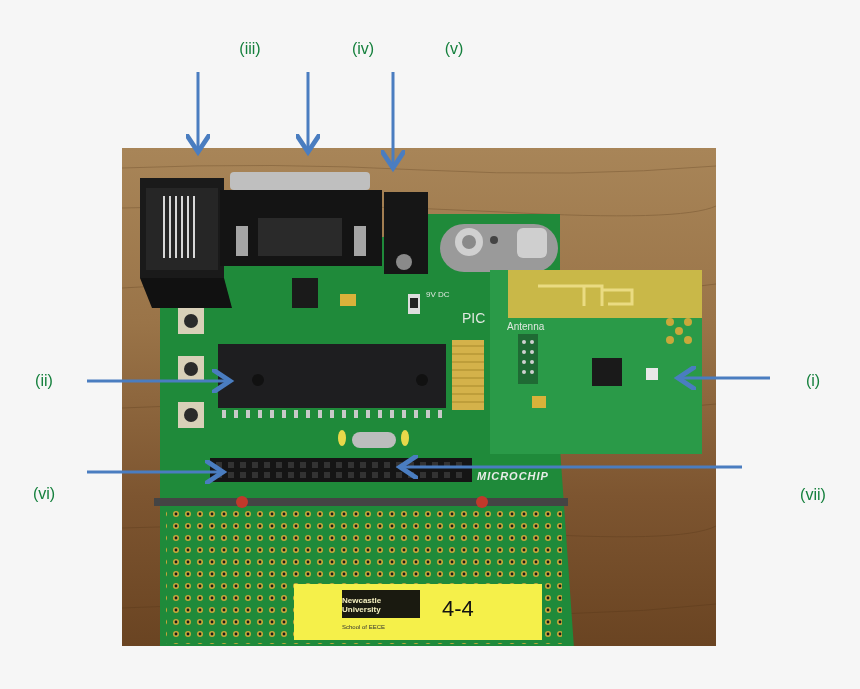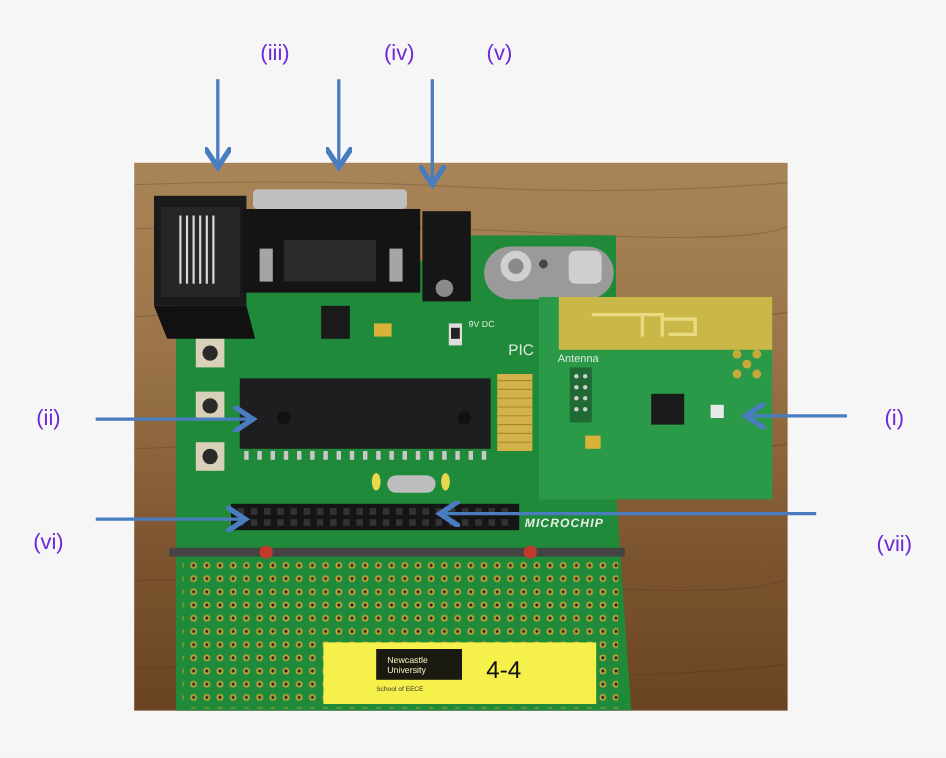--- a/index.html
+++ b/index.html
@@ -1,18 +1,18 @@
 <!DOCTYPE html>
 <html><head>
 <meta charset="utf-8">
 <style>
   html, body { margin:0; padding:0; }
   body { width:860px; height:689px; background:#f6f6f6; position:relative; overflow:hidden;
          font-family:"Liberation Sans", sans-serif; }
-  .label { position:absolute; font-size:20px; color:#6d28d9; transform:translate(-50%,-50%); white-space:nowrap; }
+  .label { position:absolute; font-size:16px; color:#15803d; transform:translate(-50%,-50%); white-space:nowrap; }
   svg.overlay { position:absolute; left:0; top:0; }
   .photo { position:absolute; left:122px; top:148px; width:594px; height:498px; overflow:hidden;
            background:linear-gradient(180deg,#a88558 0%,#9a7448 35%,#7d5530 70%,#6a4422 100%); }
 </style>
 </head>
 <body>
 
 <div class="photo">
   <svg width="594" height="498" viewBox="0 0 594 498">
 
@@ -214,21 +214,21 @@
         <circle cx="557" cy="183" r="4"></circle>
       </g>
     </g>
   </svg>
 
   
   <div style="position:absolute; left:385px; top:173px; font-size:10px; color:#dfe8df;">Antenna</div>
   <div style="position:absolute; left:355px; top:322px; font-size:11px; font-weight:bold; color:#e8ece8; letter-spacing:1px;font-style:italic;">MICROCHIP</div>
   <div style="position:absolute; left:304px; top:98px; font-size:8px; color:#dfe8df;margin-top:44px;">9V DC</div>
   <div style="position:absolute; left:340px; top:162px; font-size:14px; color:#dfe8df;">PIC</div>
-  <div style="position:absolute; left:230px; top:448px; font-size:8px; font-weight:normal; color:#f5f0c0; line-height:9px;">
+  <div style="position:absolute; left:220px; top:448px; font-size:8px; font-weight:bold; color:#f5f0c0; line-height:9px;">
     <div>Newcastle</div>
     <div>University</div>
   </div>
   <div style="position:absolute; left:220px; top:476px; font-size:6px; color:#333;">School of EECE</div>
   <div style="position:absolute; left:320px; top:448px; font-size:22px; font-weight:normal; color:#111;">4-4</div>
 </div>
 
 <svg class="overlay" width="860" height="689">
   <defs>
     <marker id="ah" markerWidth="8" markerHeight="8" refX="6" refY="4" orient="auto" markerUnits="strokeWidth">

